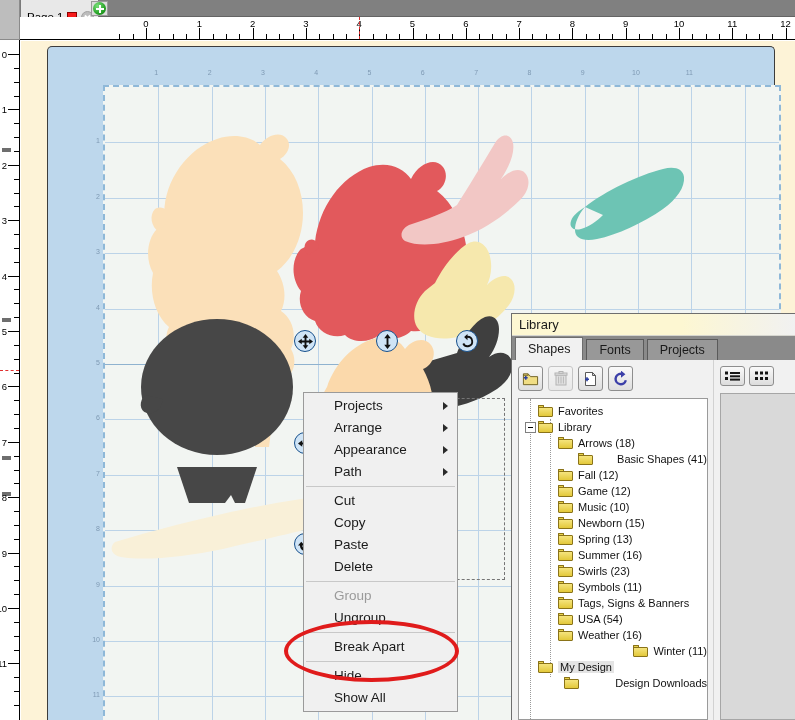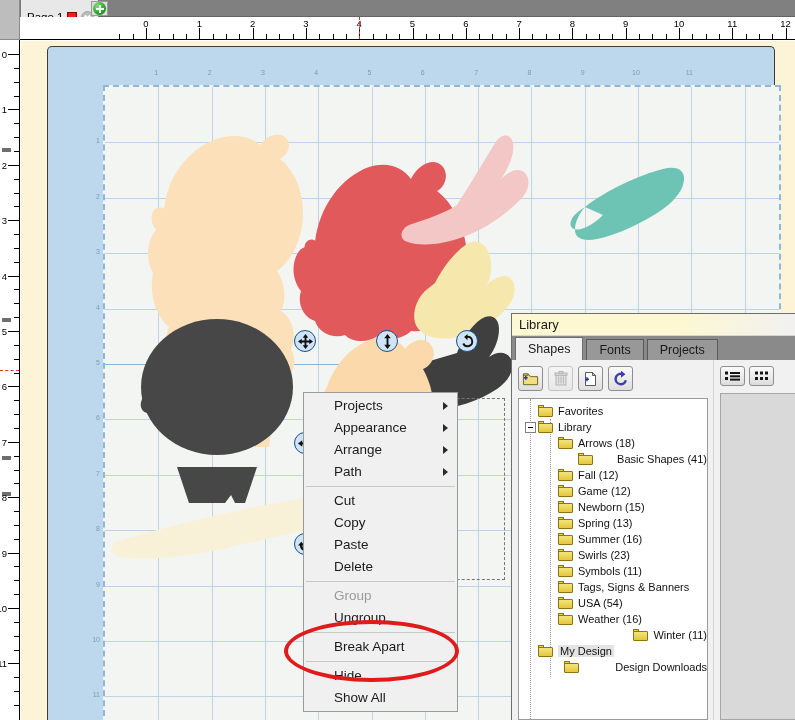--- a/index.html
+++ b/index.html
@@ -605,22 +605,22 @@
                                      M8 15 A6.5 6.5 0 0 1 2 9 H0 L3.5 5 L7 9 H4.5 A4 4 0 0 0 8 12.5 Z"></path>
           </svg>
         </div>
 
       </div>
     </div>
   </div>
 
   <div class="ctx-menu" id="ctxMenu">
       <div class="ctx-item"><span>Projects</span><span class="arrow"></span></div>
+      <div class="ctx-item"><span>Arrange</span><span class="arrow"></span></div>
       <div class="ctx-item"><span>Appearance</span><span class="arrow"></span></div>
-      <div class="ctx-item"><span>Arrange</span><span class="arrow"></span></div>
       <div class="ctx-item"><span>Path</span><span class="arrow"></span></div>
       <div class="ctx-sep"></div>
       <div class="ctx-item"><span>Cut</span></div>
       <div class="ctx-item"><span>Copy</span></div>
       <div class="ctx-item"><span>Paste</span></div>
       <div class="ctx-item"><span>Delete</span></div>
       <div class="ctx-sep"></div>
       <div class="ctx-item disabled"><span>Group</span></div>
       <div class="ctx-item"><span>Ungroup</span></div>
       <div class="ctx-sep"></div>
@@ -722,20 +722,28 @@
               </span>
               <span>Fall (12)</span>
             </div>
             <div class="tree-row" style="padding-left: 26px;">
               <span class="twisty none"></span>
               <span class="folder-ico">
                 <span class="tab"></span>
                 <span class="bod"></span>
               </span>
               <span>Game (12)</span>
+            </div>
+            <div class="tree-row" style="padding-left: 26px;">
+              <span class="twisty none"></span>
+              <span class="folder-ico">
+                <span class="tab"></span>
+                <span class="bod"></span>
+              </span>
+              <span>Music (10)</span>
             </div>
             <div class="tree-row" style="padding-left: 26px;">
               <span class="twisty none"></span>
               <span class="folder-ico">
                 <span class="tab"></span>
                 <span class="bod"></span>
               </span>
               <span>Newborn (15)</span>
             </div>
             <div class="tree-row" style="padding-left: 26px;">

